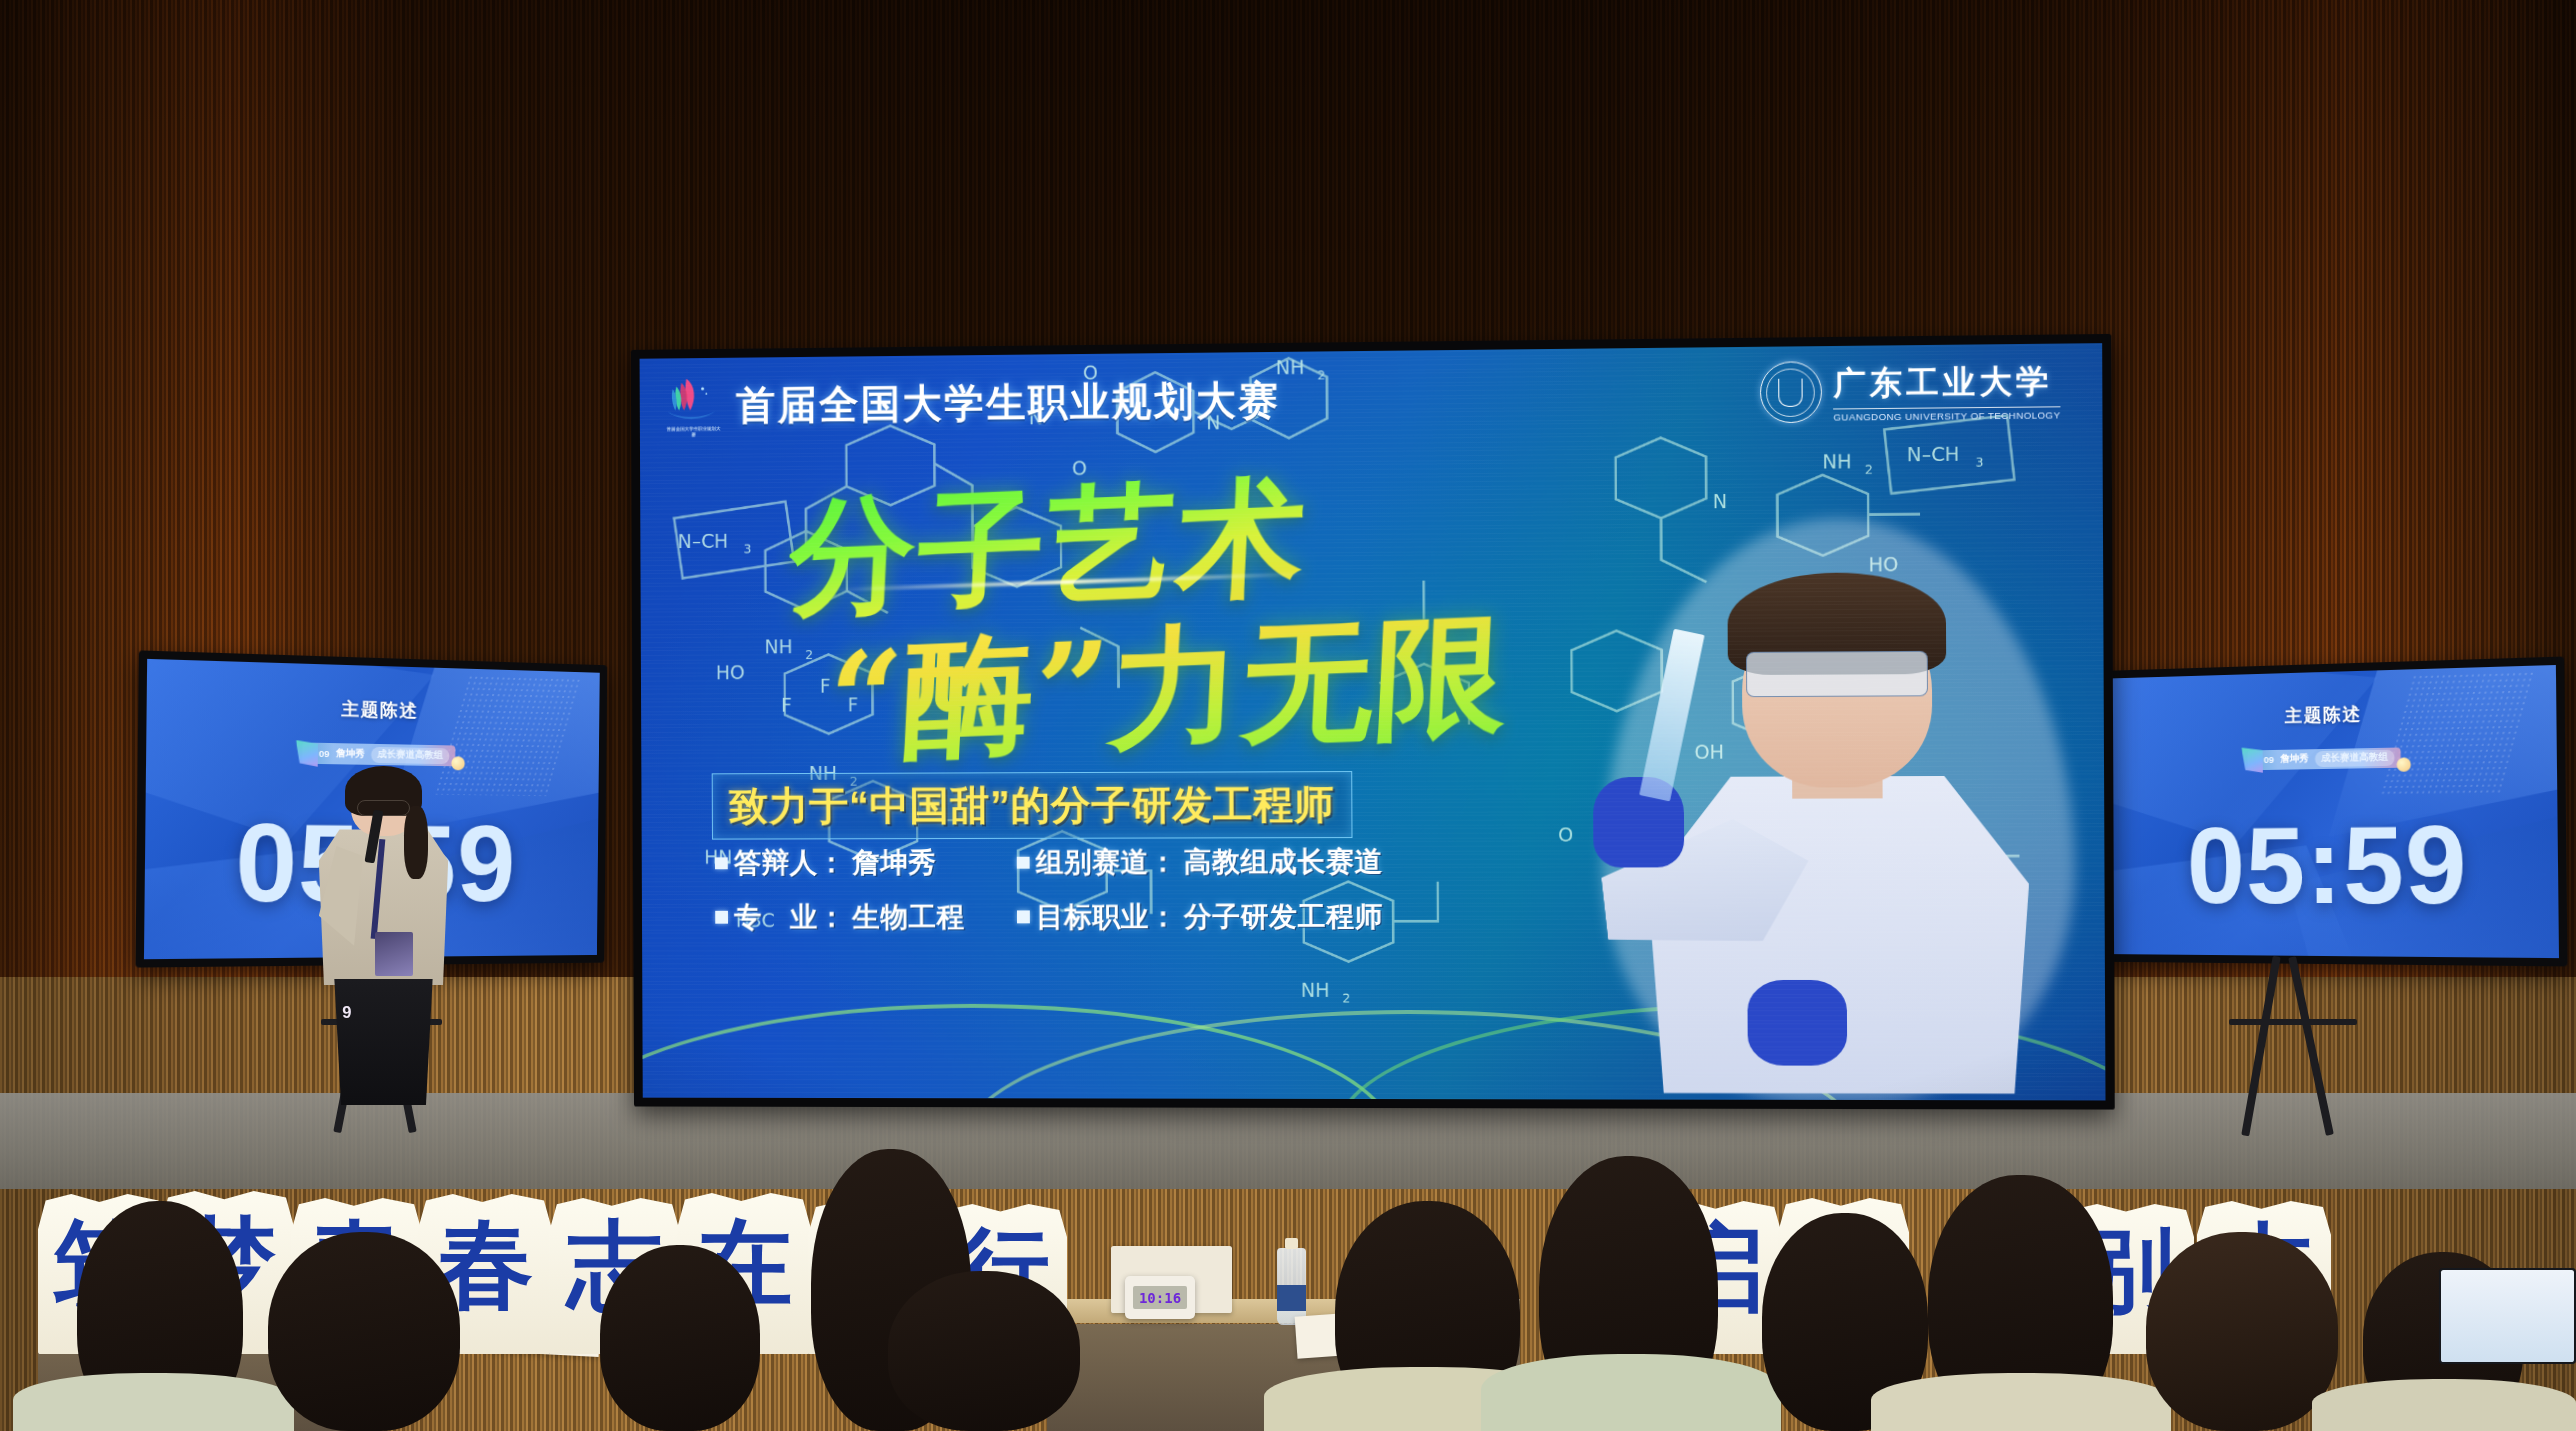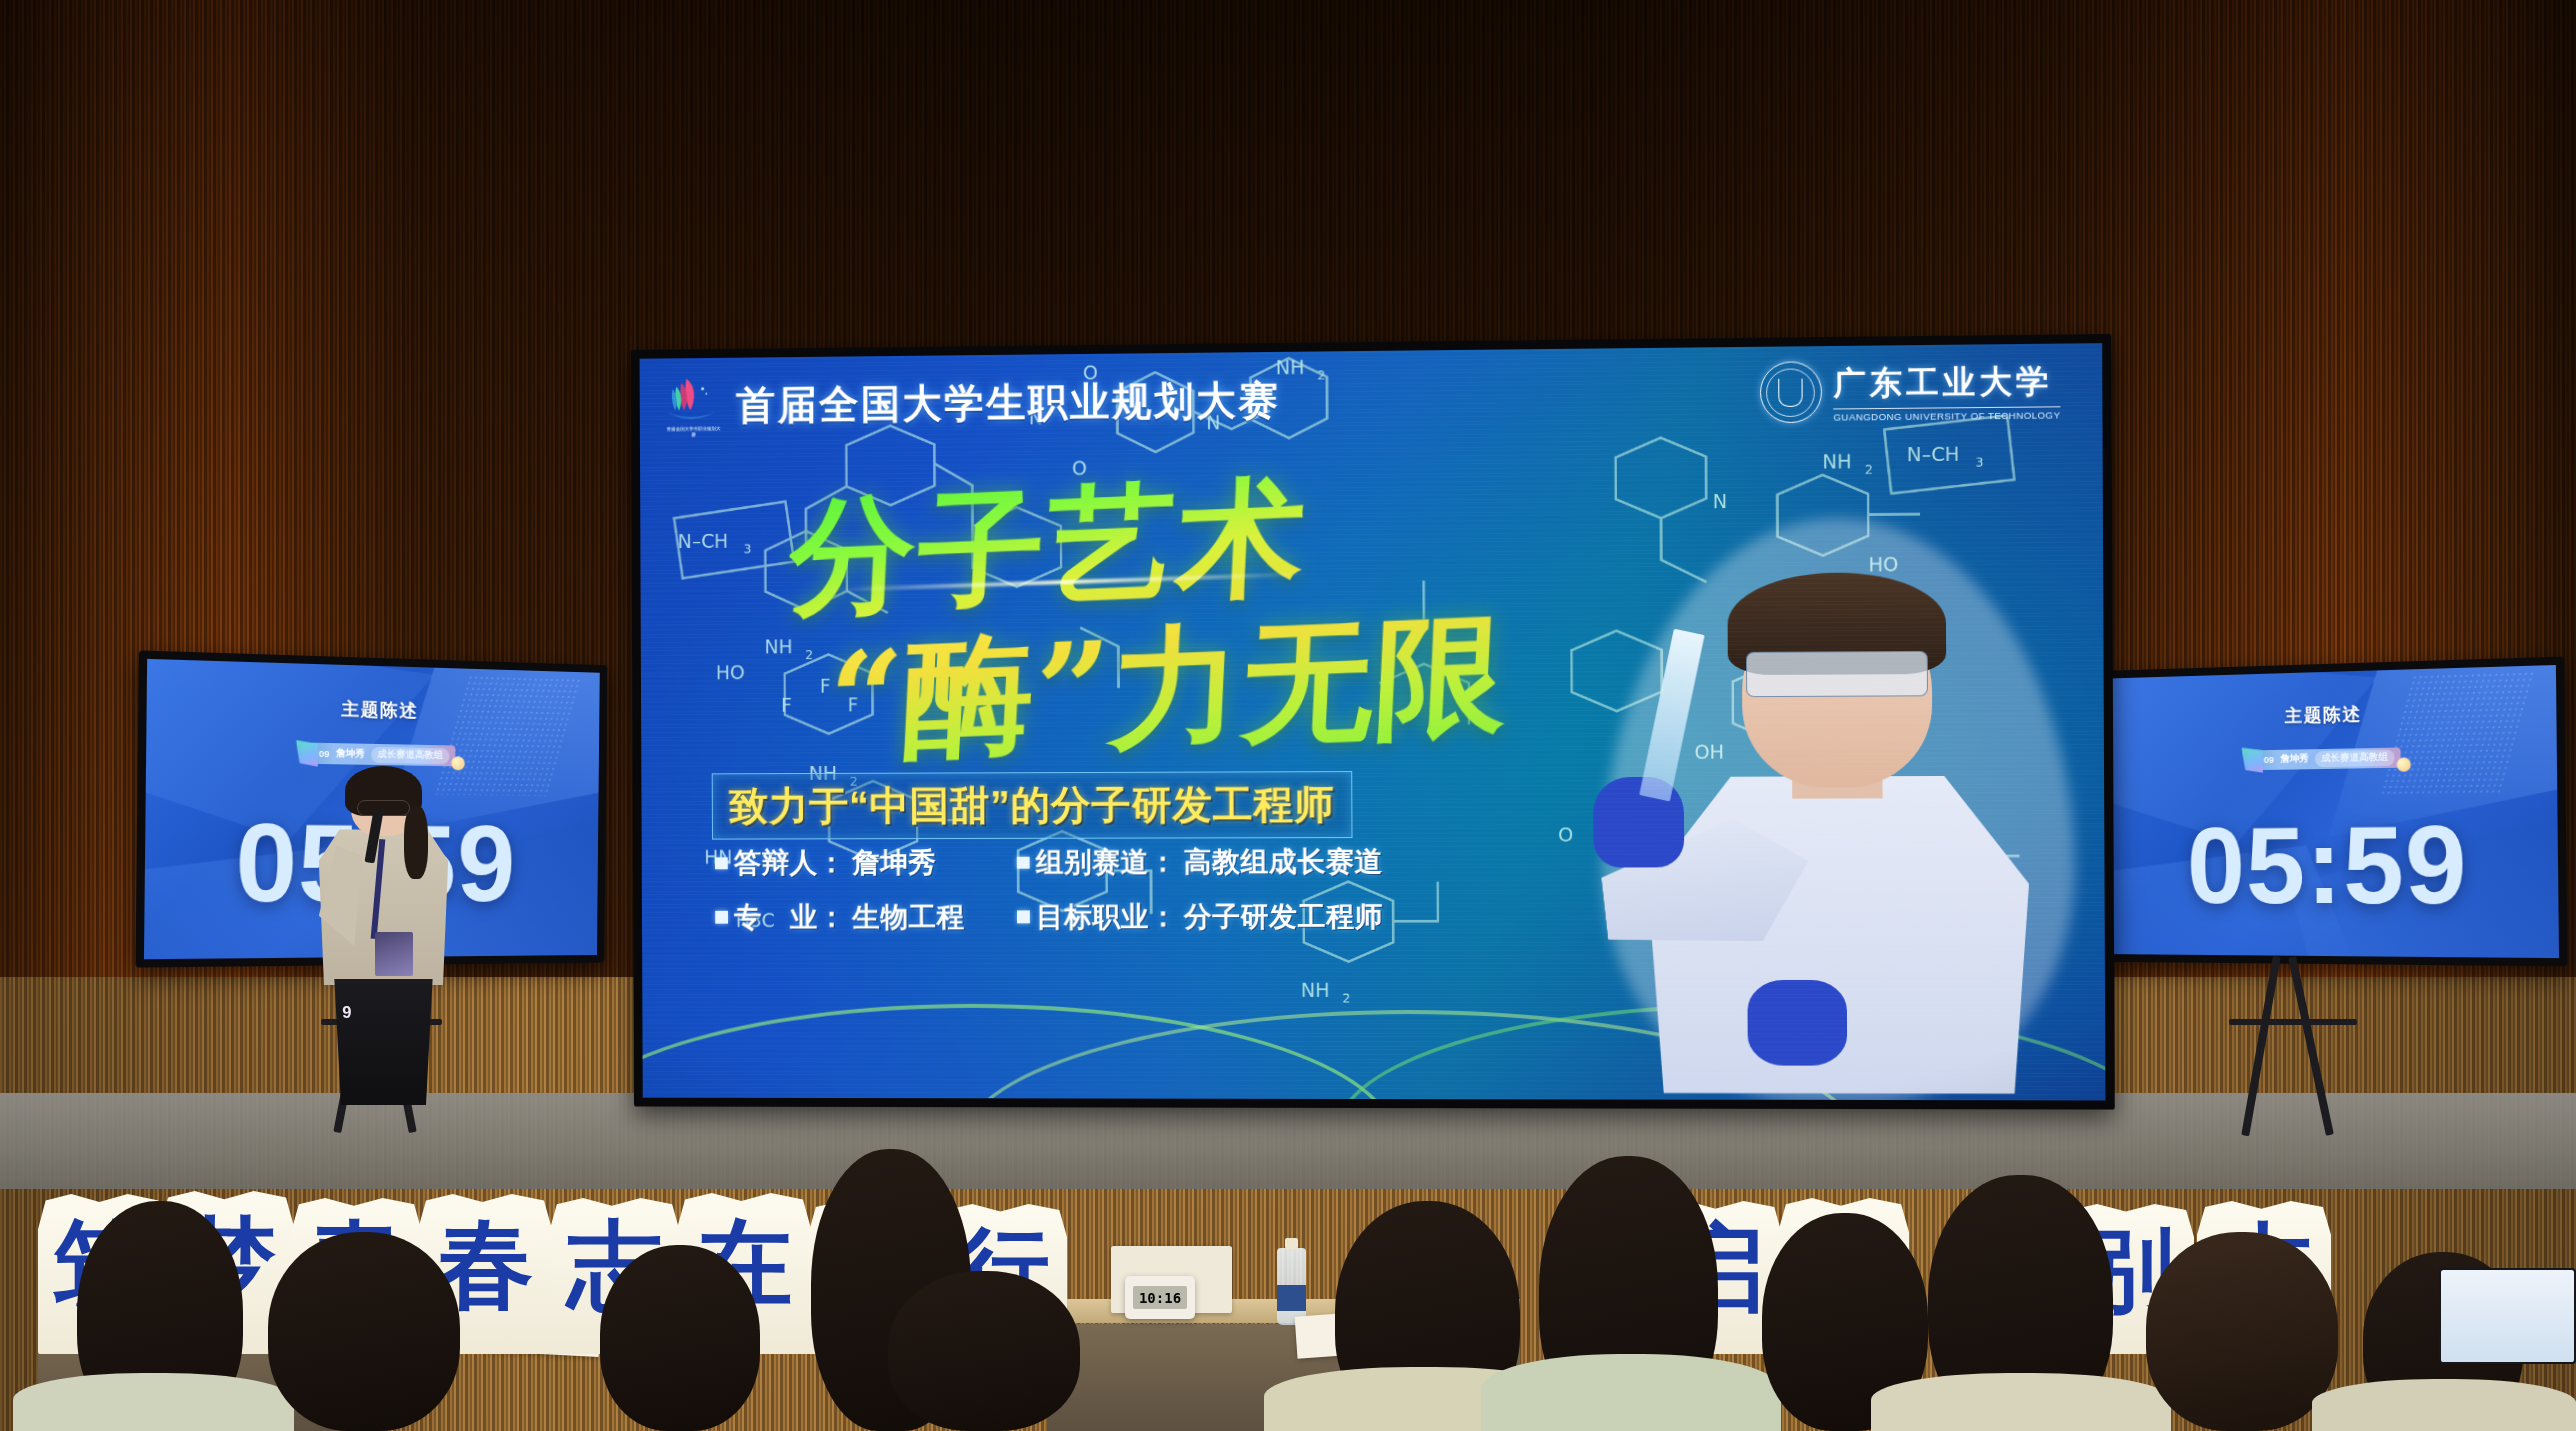--- a/index.html
+++ b/index.html
@@ -227,21 +227,21 @@
     clip-path:polygon(6% 4%,26% 0,48% 5%,70% 0,94% 4%,100% 22%,100% 100%,0 100%,0 22%);}
   .glyph span{transform:translateY(-6%);}
   
   .desk{position:absolute;background:linear-gradient(180deg,#dcc79a,#c2a978);}
   .desk-front{position:absolute;background:linear-gradient(180deg,#7a6a52,#5d5040);}
   .head{position:absolute;border-radius:48% 48% 42% 42%;
     background:linear-gradient(170deg,#241a14,#120c09);}
   .shoulder{position:absolute;border-radius:46% 46% 0 0;}
   .clock{position:absolute;background:#f3efe6;border-radius:5.1px;
     box-shadow:0 2.6px 6.4px rgba(0,0,0,.3);display:flex;align-items:center;justify-content:center;}
-  .clock .lcd{background:#b9b9ab;color:#000000;font-family:"DejaVu Sans Mono","Liberation Mono",monospace;
+  .clock .lcd{background:#b9b9ab;color:#6d28d9;font-family:"DejaVu Sans Mono","Liberation Mono",monospace;
     font-weight:bold;border-radius:1.9px;}
   .bottle{position:absolute;background:linear-gradient(180deg,rgba(240,248,255,.85),rgba(215,230,245,.75));
     border-radius:3.8px 3.8px 6.4px 6.4px;}
   .bottle .cap{position:absolute;left:26%;top:-10.2px;width:48%;height:11.5px;background:#efe6cf;border-radius:1.9px;}
   .bottle .lbl{position:absolute;left:0;right:0;top:48%;height:34%;background:#2d4f8e;}
   .paper{position:absolute;background:#f6f1e4;box-shadow:0 1.9px 5.1px rgba(0,0,0,.25);}
   .tablet{position:absolute;background:#15171c;border-radius:3.8px;padding:1.9px;}
   .tablet .scr{width:100%;height:100%;background:linear-gradient(180deg,#eef3fa,#cfe0f0);border-radius:2.6px;}
   .penbox{position:absolute;background:#efe9da;border-radius:2.6px;box-shadow:0 1.9px 5.1px rgba(0,0,0,.25);}
 </style>

